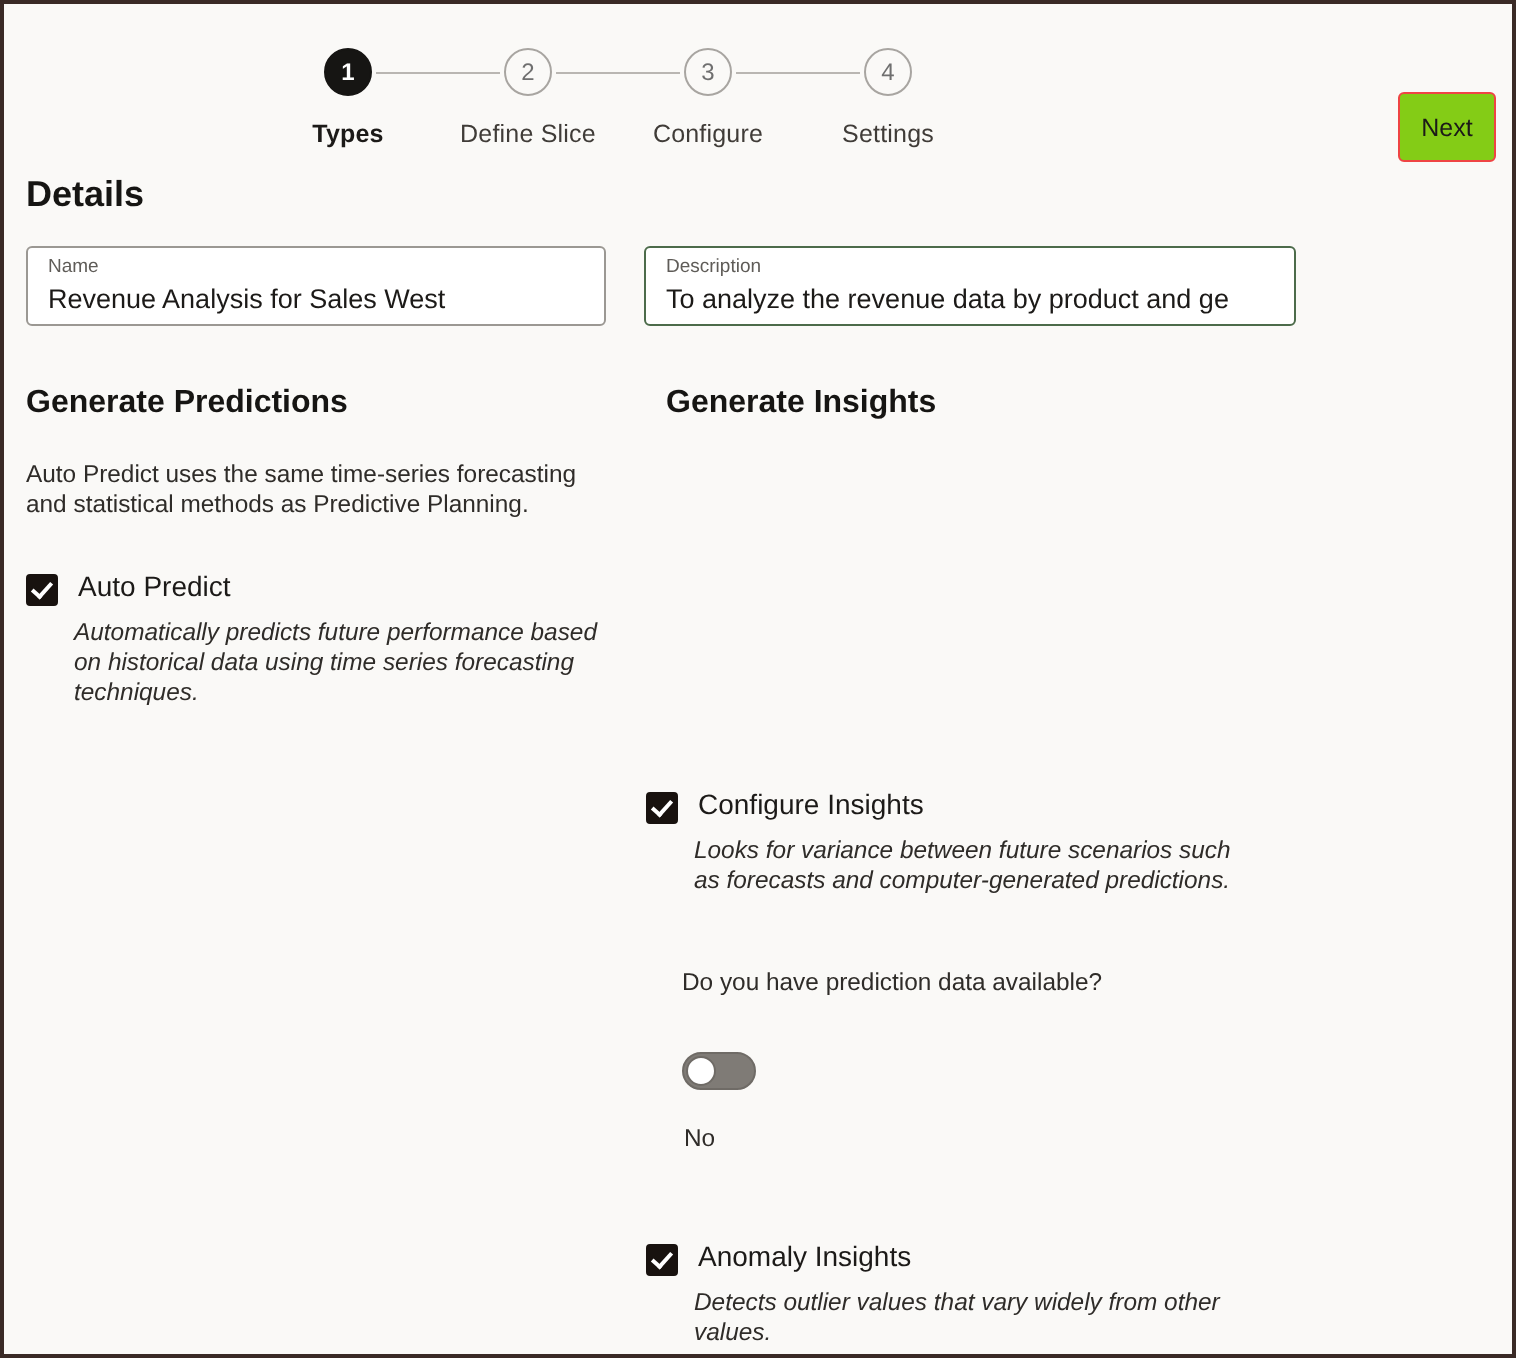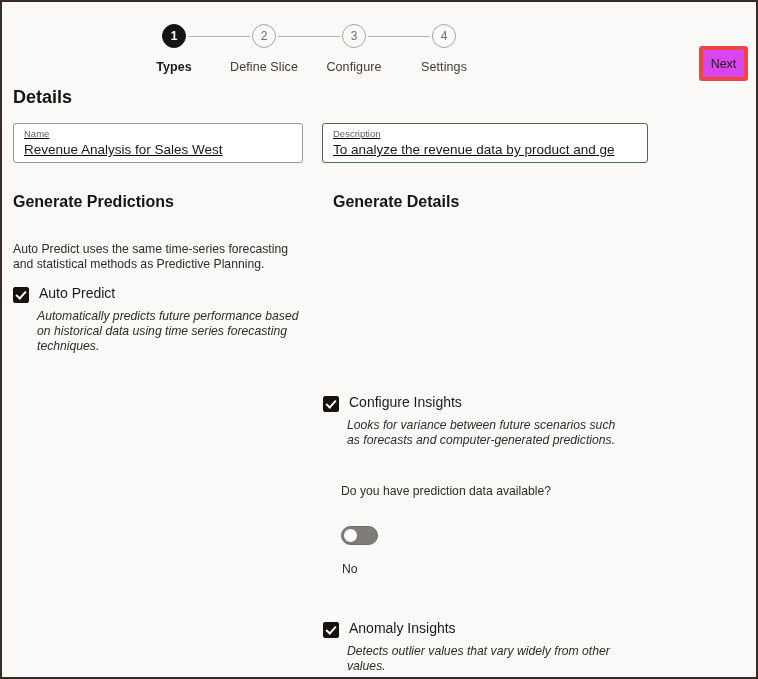--- a/index.html
+++ b/index.html
@@ -85,23 +85,23 @@
   .conn-1 { left: 156px; }
   .conn-2 { left: 246px; }
 
   
   .next-btn {
     position: absolute;
     left: 697px;
     top: 44px;
     width: 49px;
     height: 35px;
-    border: 4px solid #ef4444;
+    border: 1px solid #ef4444;
     border-radius: 3px;
-    background: #d946ef;
+    background: #84cc16;
     font-size: 12.5px;
     color: #1c1a18;
     cursor: pointer;
     font-family: "Liberation Sans", sans-serif;
     padding: 0;
   }
 
   
   .details-title {
     position: absolute;
@@ -113,21 +113,20 @@
   }
 
   .field {
     position: absolute;
     top: 121px;
     height: 40px;
     box-sizing: border-box;
     border-radius: 3px;
     background: #ffffff;
     padding: 4px 10px 0 10px;
-    text-decoration: underline;
   }
   .field-name {
     left: 11px;
     width: 290px;
     border: 1px solid #9b9893;
   }
   .field-desc {
     left: 320px;
     width: 326px;
     border: 1px solid #4c6b4a;
@@ -156,21 +155,21 @@
   .col-right { left: 331px; width: 300px; }
 
   .col-title {
     font-size: 16px;
     font-weight: bold;
     color: #161513;
     margin: 0;
     line-height: 20px;
   }
   .col-desc {
-    margin: 30px 0 0 0;
+    margin: 18px 0 0 0;
     font-size: 12.2px;
     color: #2f2c29;
     line-height: 15px;
     max-width: 280px;
   }
 
   
   .check-item {
     position: absolute;
   }
@@ -301,21 +300,21 @@
 
   <div class="check-item" style="left:11px; top:283px; width:290px;">
     <div class="check-row">
       <div class="checkbox"></div>
       <div class="check-label">Auto Predict</div>
     </div>
     <div class="check-help">Automatically predicts future performance based on historical data using time series forecasting techniques.</div>
   </div>
 
   <div class="col col-right">
-    <h2 class="col-title">Generate Details</h2>
+    <h2 class="col-title">Generate Insights</h2>
   </div>
 
 
   <div class="check-item" style="left:321px; top:392px; width:300px;">
     <div class="check-row">
       <div class="checkbox"></div>
       <div class="check-label">Configure Insights</div>
     </div>
     <div class="check-help">Looks for variance between future scenarios such as forecasts and computer-generated predictions.</div>
   </div>

